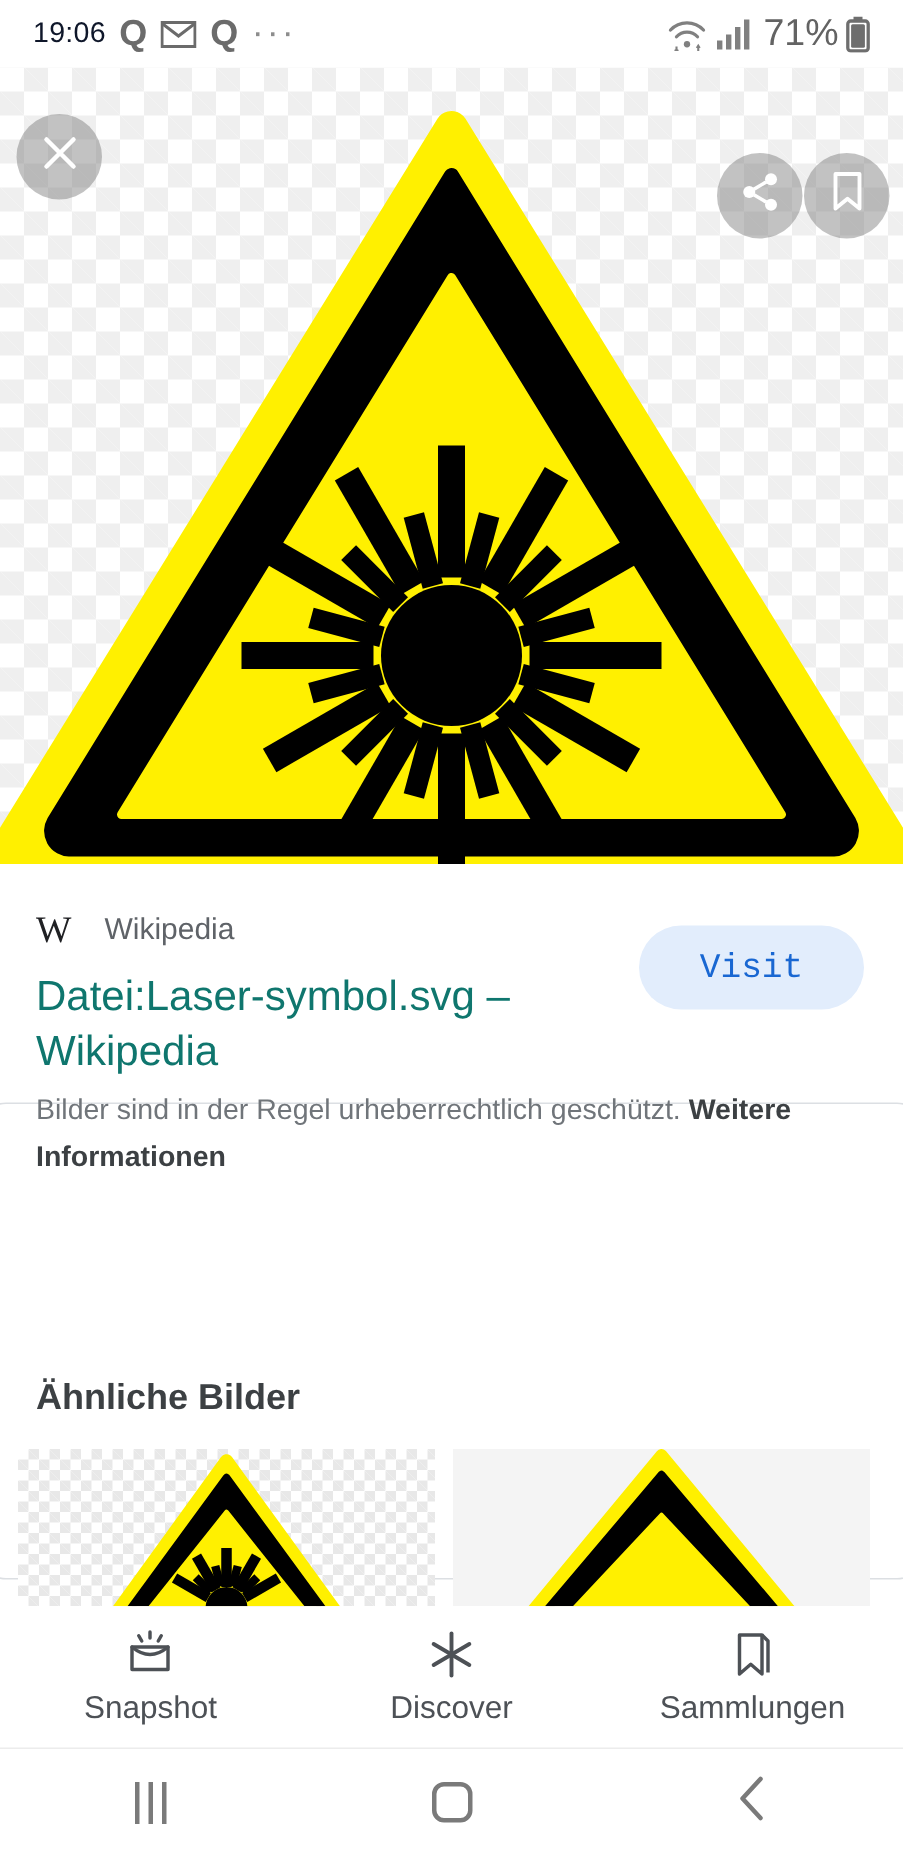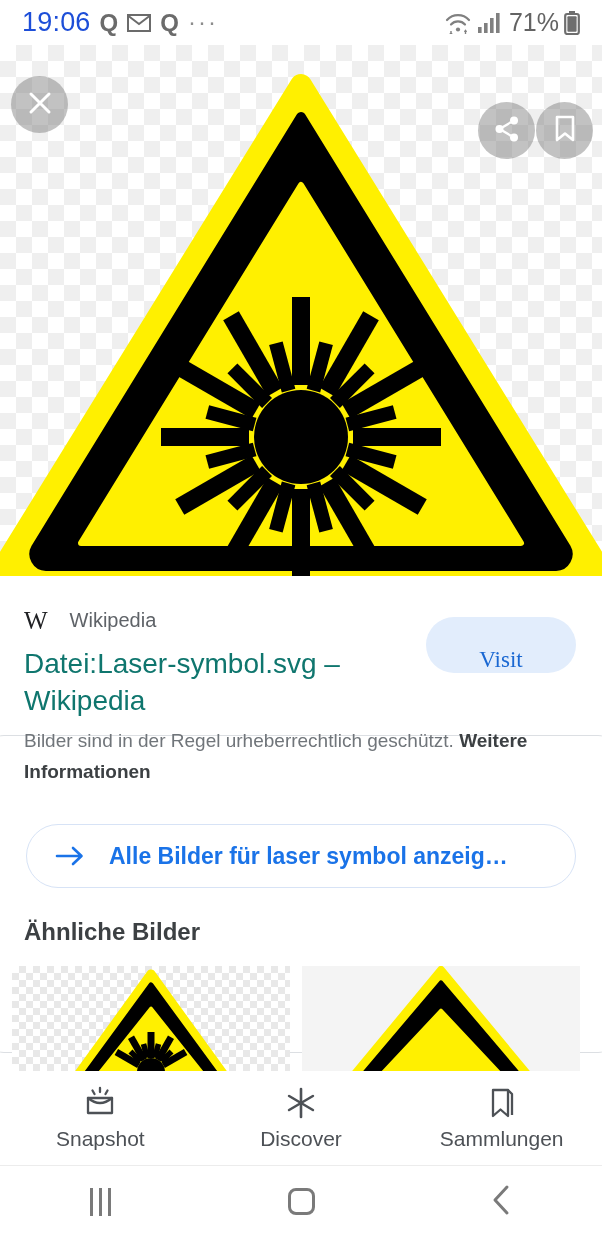--- a/index.html
+++ b/index.html
@@ -18,21 +18,21 @@
   
   .statusbar {
     position: absolute; top: 0; left: 0;
     width: 602px; height: 45px;
     display: flex; align-items: center;
     padding: 0 22px;
     background: #ffffff;
     color: #6e6e6e;
   }
   .sb-left { display: flex; align-items: center; gap: 9px; flex: 1; }
-  .sb-time { font-size: 27px; letter-spacing: 0.2px; color: #1d4ed8; }
+  .sb-time { font-size: 19px; letter-spacing: 0.2px; color: #0f172a; }
   .sb-right { display: flex; align-items: center; gap: 5px; }
   .sb-pct { font-size: 25px; color: #636363; margin-left: 2px; text-align: right; }
   .icon-q {
     font-size: 24px; font-weight: bold; color: #6b6b6b;
     font-family: "Liberation Sans", sans-serif; line-height: 1;
   }
   .icon-dots { font-size: 24px; color: #8d8d8d; letter-spacing: 2px; line-height: 0.6;}
   svg.sb-ic { display: block; }
 
   
@@ -87,22 +87,22 @@
   .title {
     position: absolute; left: 24px; top: 70px;
     width: 375px;
     font-size: 28px; line-height: 1.32; color: #0f766e;
   }
   .visit-btn {
     position: absolute; right: 26px; top: 41px;
     width: 150px; height: 56px;
     background: #e2edfc; border: none; border-radius: 28px;
     color: #1967d2; font-size: 23px;
-    font-family: Liberation Serif, serif;
-    display: flex; align-items: flex-end; justify-content: center;
+    font-family: Liberation Mono, monospace;
+    display: flex; align-items: center; justify-content: center;
     cursor: pointer;
   }
   .notice {
     position: absolute; left: 24px; top: 150px;
     width: 530px;
     font-size: 19px; line-height: 1.62; color: #70757a;
   }
   .notice b { color: #3c4043; font-weight: bold; }
   .allimg-btn {
     position: absolute; left: 26px; top: 248px;
@@ -361,28 +361,20 @@
 
     <div class="visit-btn">
       <span>Visit</span>
     </div>
 
     <div class="notice">
       <span>Bilder sind in der Regel urheberrechtlich geschützt.</span>
       <b>Weitere Informationen</b>
     </div>
 
-    <div class="allimg-btn">
-      <span class="allimg-arrow">
-        <svg width="30" height="24" viewBox="0 0 30 24">
-          <path d="M2 12 H26 M18 4 L26.5 12 L18 20" fill="none" stroke="#1a73e8" stroke-width="2.6" stroke-linecap="round" stroke-linejoin="round"></path>
-        </svg>
-      </span>
-      <span class="allimg-label">Alle Bilder für laser symbol anzeig…</span>
-    </div>
 
     <div class="similar-head">Ähnliche Bilder</div>
 
     <div class="thumbs">
       <div class="thumb thumb-a">
         <svg width="278" height="105" viewBox="0 0 278 105">
           <path d="M139 8 L223 124 L55 124 Z" fill="#FFF000" stroke="#FFF000" stroke-width="9" stroke-linejoin="round"></path>
           <path d="M139 19 L213 120 L65 120 Z" fill="#000000" stroke="#000000" stroke-width="5" stroke-linejoin="round"></path>
           <path d="M139 42 L198 116 L80 116 Z" fill="#FFF000" stroke="#FFF000" stroke-width="3" stroke-linejoin="round"></path>
           <g transform="translate(139,106)" fill="#000000">

